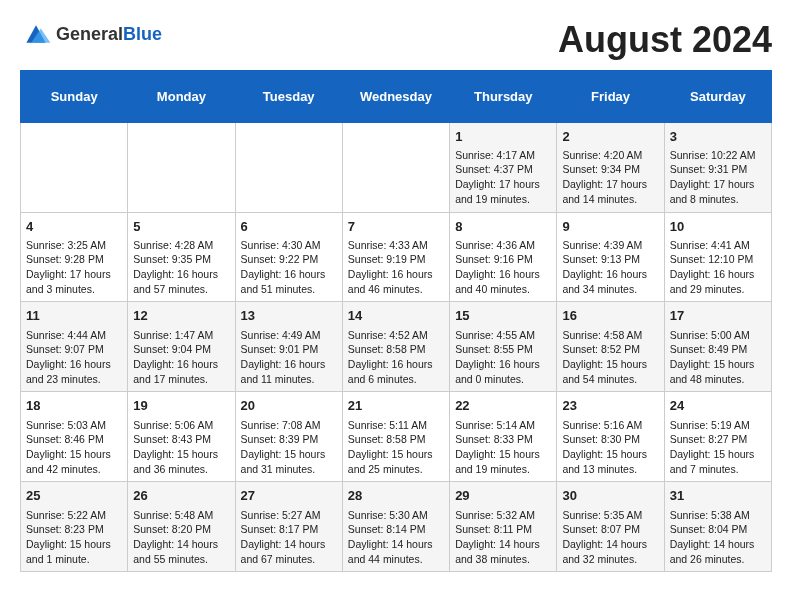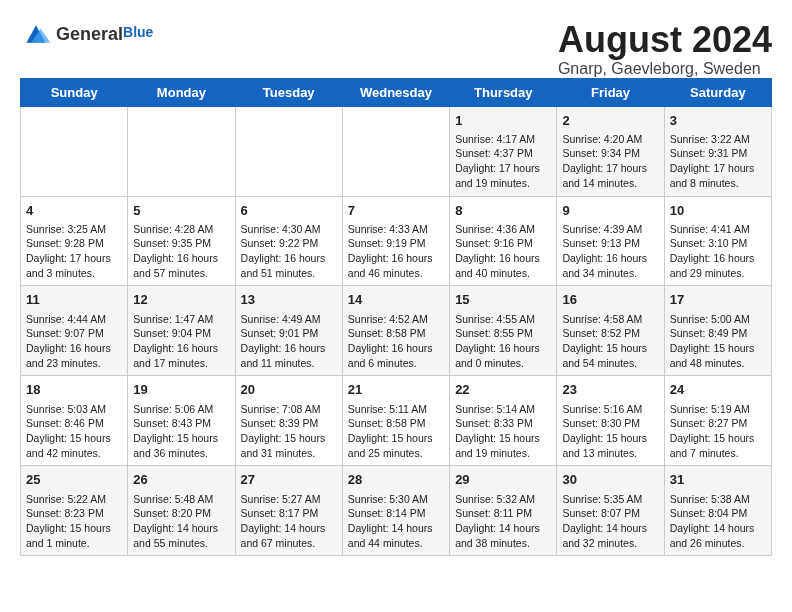--- a/index.html
+++ b/index.html
@@ -7,53 +7,54 @@
       font-family: Arial, Helvetica, sans-serif;
       background: #fff;
       width: 792px;
       min-height: 612px;
       padding: 20px;
     }
     .header {
       display: flex;
       justify-content: space-between;
       align-items: flex-start;
+      margin-bottom: 10px;
     }
     .logo {
       display: flex;
       align-items: center;
       gap: 4px;
     }
     .logo-icon {
       width: 32px;
       height: 28px;
     }
     .title-section {
-      text-align: left;
+      text-align: right;
     }
     .main-title {
       font-size: 36px;
       font-weight: bold;
       color: #222;
       line-height: 1.1;
     }
     .subtitle {
       font-size: 16px;
       color: #444;
     }
     table {
       width: 100%;
       border-collapse: collapse;
       table-layout: fixed;
     }
     thead tr th {
       background-color: #1565c0;
       color: #fff;
       text-align: center;
-      padding: 6px 4px;
+      padding: 18px 4px;
       font-size: 13px;
       border: 1px solid #1565c0;
     }
     tbody tr td {
       border: 1px solid #ccc;
       vertical-align: top;
       padding: 5px 5px;
       font-size: 10.5px;
       color: #222;
       line-height: 1.4;
@@ -81,27 +82,26 @@
 
 <div class="header">
   <div class="logo">
     <svg class="logo-icon" viewBox="0 0 40 34" xmlns="http://www.w3.org/2000/svg">
       <polygon points="8,28 20,6 32,28" fill="#1565c0"></polygon>
       <polygon points="14,28 26,10 38,28" fill="#42a5f5" opacity="0.7"></polygon>
     </svg>
     <div>
       <div style="display:flex; gap:0;">
         <span style="font-size:18px;font-weight:bold;color:#333;">General</span>
-        <span style="font-size:14px;font-weight:bold;color:#1565c0;text-align:right;">Blue</span>
+        <span style="font-size:18px;font-weight:bold;color:#1565c0;text-align:right;">Blue</span>
       </div>
     </div>
   </div>
   <div class="title-section">
     <div class="main-title">August 2024</div>
-    <div class="subtitle">Gnarp, Gaevleborg, Sweden</div>
   </div>
 </div>
 
 <table>
   <thead>
     <tr id="weekday-header">
     <th>Sunday</th>
         <th>Monday</th>
         <th>Tuesday</th>
         <th>Wednesday</th>
@@ -123,21 +123,21 @@
           <div>Daylight: 17 hours and 19 minutes.</div>
         </td>
         <td>
           <span class="day-number">2</span>
           <div>Sunrise: 4:20 AM</div>
           <div>Sunset: 9:34 PM</div>
           <div>Daylight: 17 hours and 14 minutes.</div>
         </td>
         <td>
           <span class="day-number">3</span>
-          <div>Sunrise: 3:22 AM</div>
+          <div>Sunrise: 10:22 AM</div>
           <div>Sunset: 9:31 PM</div>
           <div>Daylight: 17 hours and 8 minutes.</div>
         </td>
       </tr>
       <tr>
         <td>
           <span class="day-number">4</span>
           <div>Sunrise: 3:25 AM</div>
           <div>Sunset: 9:28 PM</div>
           <div>Daylight: 17 hours and 3 minutes.</div>
@@ -168,21 +168,21 @@
         </td>
         <td>
           <span class="day-number">9</span>
           <div>Sunrise: 4:39 AM</div>
           <div>Sunset: 9:13 PM</div>
           <div>Daylight: 16 hours and 34 minutes.</div>
         </td>
         <td>
           <span class="day-number">10</span>
           <div>Sunrise: 4:41 AM</div>
-          <div>Sunset: 3:10 PM</div>
+          <div>Sunset: 12:10 PM</div>
           <div>Daylight: 16 hours and 29 minutes.</div>
         </td>
       </tr>
       <tr>
         <td>
           <span class="day-number">11</span>
           <div>Sunrise: 4:44 AM</div>
           <div>Sunset: 9:07 PM</div>
           <div>Daylight: 16 hours and 23 minutes.</div>
         </td>

